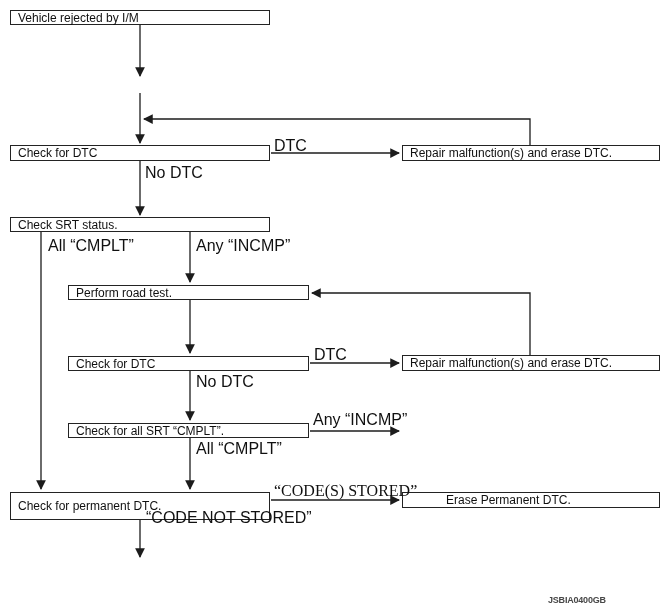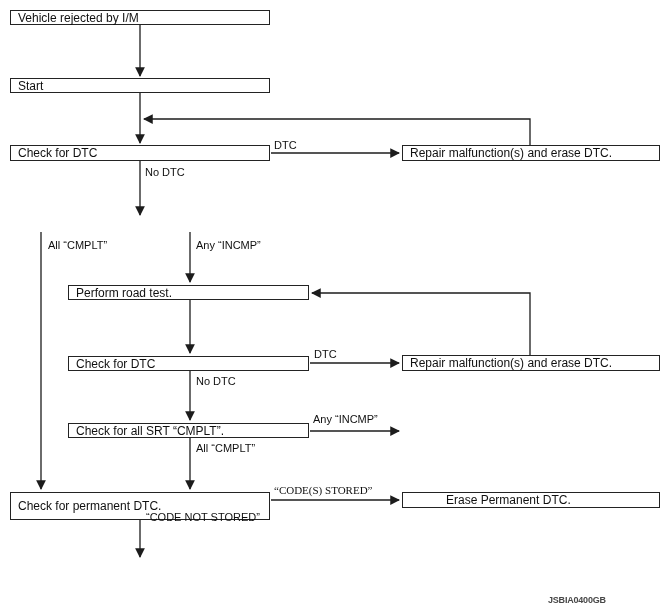--- a/index.html
+++ b/index.html
@@ -25,21 +25,21 @@
     font-size: 12px;
     line-height: 12px;
     padding-left: 7px;
     display: flex;
     align-items: center;
     white-space: nowrap;
   }
   .elabel {
     position: absolute;
     color: #101010;
-    font-size: 11px;
+    font-size: 16px;
     line-height: 13px;
     white-space: nowrap;
   }
   .watermark {
     position: absolute;
     left: 548px;
     top: 595px;
     width: 102px;
     text-align: left;
     font-size: 9px;
@@ -73,26 +73,26 @@
       <line x1="190" y1="371" x2="190" y2="420" marker-end="url(#arr)"></line>
       <line x1="310" y1="431" x2="399" y2="431" marker-end="url(#arr)"></line>
       <line x1="190" y1="438" x2="190" y2="489" marker-end="url(#arr)"></line>
       <line x1="271" y1="500" x2="399" y2="500" marker-end="url(#arr)"></line>
       <line x1="140" y1="508" x2="140" y2="557" marker-end="url(#arr)"></line>
     </g>
   </svg>
 
   <div class="node" style="left:10px;top:10px;width:260px;height:15px;">Vehicle rejected by I/M</div>
 
-  <div class="node" style="left:10px;top:78px;width:260px;height:15px;">Start</div>
 
   <div class="node" style="left:10px;top:145px;width:260px;height:16px;">Check for DTC</div>
 
   <div class="node" style="left:402px;top:145px;width:258px;height:16px;">Repair malfunction(s) and erase DTC.</div>
 
+  <div class="node" style="left:10px;top:217px;width:260px;height:15px;">Check SRT status.</div>
 
   <div class="node" style="left:68px;top:285px;width:241px;height:15px;">Perform road test.</div>
 
   <div class="node" style="left:68px;top:356px;width:241px;height:15px;">Check for DTC</div>
 
   <div class="node" style="left:402px;top:355px;width:258px;height:16px;">Repair malfunction(s) and erase DTC.</div>
 
   <div class="node" style="left:68px;top:423px;width:241px;height:15px;">Check for all SRT “CMPLT”.</div>
 
 

